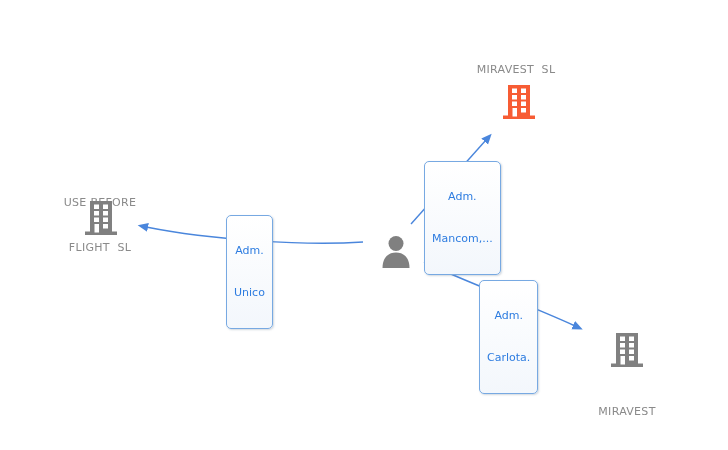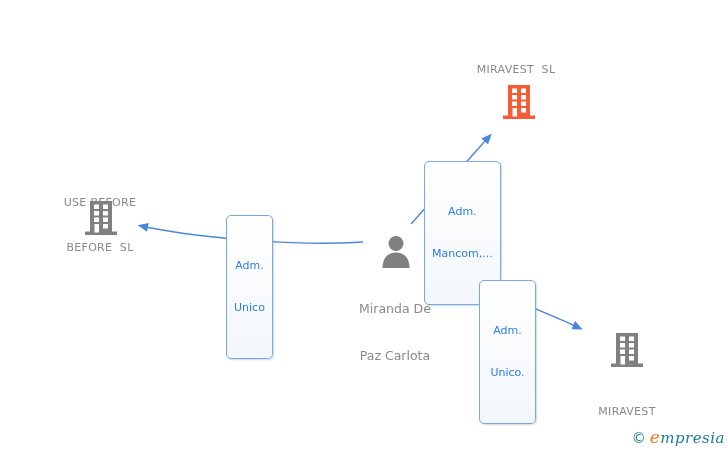--- a/index.html
+++ b/index.html
@@ -54,21 +54,21 @@
 
   .edge-label {
     position: absolute;
     background: linear-gradient(#ffffff, #f3f7fc);
     border: 1px solid var(--box-border-blue, #77a9e2);
     border-radius: 5px;
     box-shadow: 1px 1px 2px rgba(120,140,160,0.35);
     color: var(--box-text-blue, #2d7ce0);
     font-size: 11px;
     line-height: 14px;
-    padding: 15px 7px;
+    padding: 0 7px;
     text-align: center;
     white-space: pre-wrap;
   }
 
   .watermark {
     position: absolute;
     right: 3px;
     bottom: 3px;
     font-size: 14px;
     color: var(--watermark-teal, #177e8e);
@@ -115,21 +115,21 @@
             <rect x="20" y="16.5" width="5" height="4.5"></rect>
           <rect x="20" y="23" width="5" height="4.5"></rect>
           <rect x="11.5" y="23" width="4.5" height="8.5"></rect>
         </g>
       </svg>
     </span>
   </div>
 
   <div class="company-label" style="left:100px; top:165px;">
     <div>USE BEFORE</div>
-    <div>BEFORE  SL</div>
+    <div>FLIGHT  SL</div>
   </div>
   <div class="node node-icon" style="left:83px; top:201px;">
     <span>
       <svg width="36" height="35" viewBox="0 0 36 35">
         <g class="building-body">
           <rect x="2" y="30.5" width="32" height="3.5"></rect>
           <rect x="7" y="0" width="22" height="31.5"></rect>
         </g>
         <g class="building-window">
           <rect x="11" y="3.5" width="5" height="4.5"></rect>
@@ -171,35 +171,28 @@
   </div>
 
   <div class="node node-icon" style="left:379px; top:235px;">
     <span>
       <svg width="34" height="33" viewBox="0 0 34 33">
         <circle class="person-shape" cx="17" cy="8.5" r="7.5"></circle>
         <path class="person-shape" d="M3.5 33 c0 -10.5 6 -15.5 13.5 -15.5 c7.5 0 13.5 5 13.5 15.5 z"></path>
       </svg>
     </span>
   </div>
-  <div class="person-label" style="left:395px; top:270px;">
-    <div>Miranda De</div>
-    <div>Paz Carlota</div>
-  </div>
 
   <div class="edge-label" style="left:424px; top:161px; min-width:55px;">
     <div>Adm.</div>
     <div>Mancom,...</div>
   </div>
   <div class="edge-label" style="left:226px; top:215px; min-width:45px;">
     <div>Adm.</div>
     <div>Unico</div>
   </div>
   <div class="edge-label" style="left:479px; top:280px; min-width:57px;">
     <div>Adm.</div>
-    <div>Unico.</div>
+    <div>Carlota.</div>
   </div>
 
-  <div class="watermark">
-    <span class="copy">©</span><span class="brand"><span class="brand-initial">e</span><span>mpresia</span></span>
-  </div>
 
 </div>
 
 </body></html>

